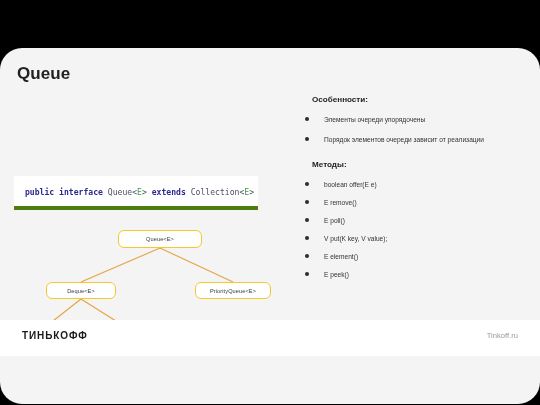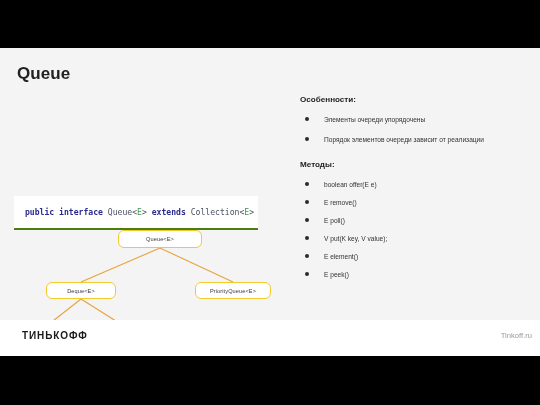--- a/index.html
+++ b/index.html
@@ -28,22 +28,23 @@
   .bar-bottom {
     position: absolute;
     left: 0; top: 356px;
     width: 540px; height: 49px;
     background: #000000;
   }
   .slide {
     position: absolute;
     left: 0; top: 48px;
     width: 540px;
-    height: 308px;
+    height: 356px;
     background: #f4f4f4;
+    border-radius: 22px;
   }
   
   .page-title {
     position: absolute;
     left: 17px; top: 16px;
     font-size: 17px;
     font-weight: bold;
     color: #222222;
     letter-spacing: 0.1px;
   }
@@ -53,25 +54,25 @@
     left: 17px; top: 57px;
     width: 244px;
     font-size: 8.3px;
     line-height: 13.5px;
     color: #2a2a2a;
   }
   .intro b { font-weight: bold; }
 
   .code-block {
     position: absolute;
-    left: 14px; top: 148px;
+    left: 14px; top: 128px;
     width: 244px;
     height: 34px;
     background: #ffffff;
-    border-bottom: 2px solid #4d7c0f;
+    border-bottom: 4px solid #4d7c0f;
     box-sizing: border-box;
   }
   .code-line {
     position: absolute;
     left: 11px; top: 11px;
     font-family: "DejaVu Sans Mono", monospace;
     font-size: 8.1px;
     white-space: nowrap;
     color: #5a6074;
   }
@@ -104,21 +105,21 @@
   
   .right-col {
     position: absolute;
     left: 296px; top: 47px;
     width: 232px;
   }
   .section-head {
     font-size: 8.1px;
     font-weight: bold;
     color: #1d1d1d;
-    margin: 0 0 11px 4px;
+    margin: 0 0 11px 16px;
   }
   .bullets { list-style: none; margin: 0; padding: 0; }
   .bullets li {
     position: relative;
     padding-left: 28px;
     font-size: 6.6px;
     color: #333333;
     margin-bottom: 11px;
     line-height: 9px;
   }
@@ -142,21 +143,21 @@
   .brand {
     position: absolute;
     left: 22px; top: 10px;
     font-size: 10px;
     font-weight: bold;
     color: #1a1a1a;
     letter-spacing: 0.9px;
   }
   .site {
     position: absolute;
-    right: 8px; top: 11px;
+    right: 22px; top: 11px;
     font-size: 7.6px;
     color: #9a9a9a;
   }
 </style>
 </head>
 <body>
 
 <div class="slide-frame">
 
   <div class="bar-top"></div>

